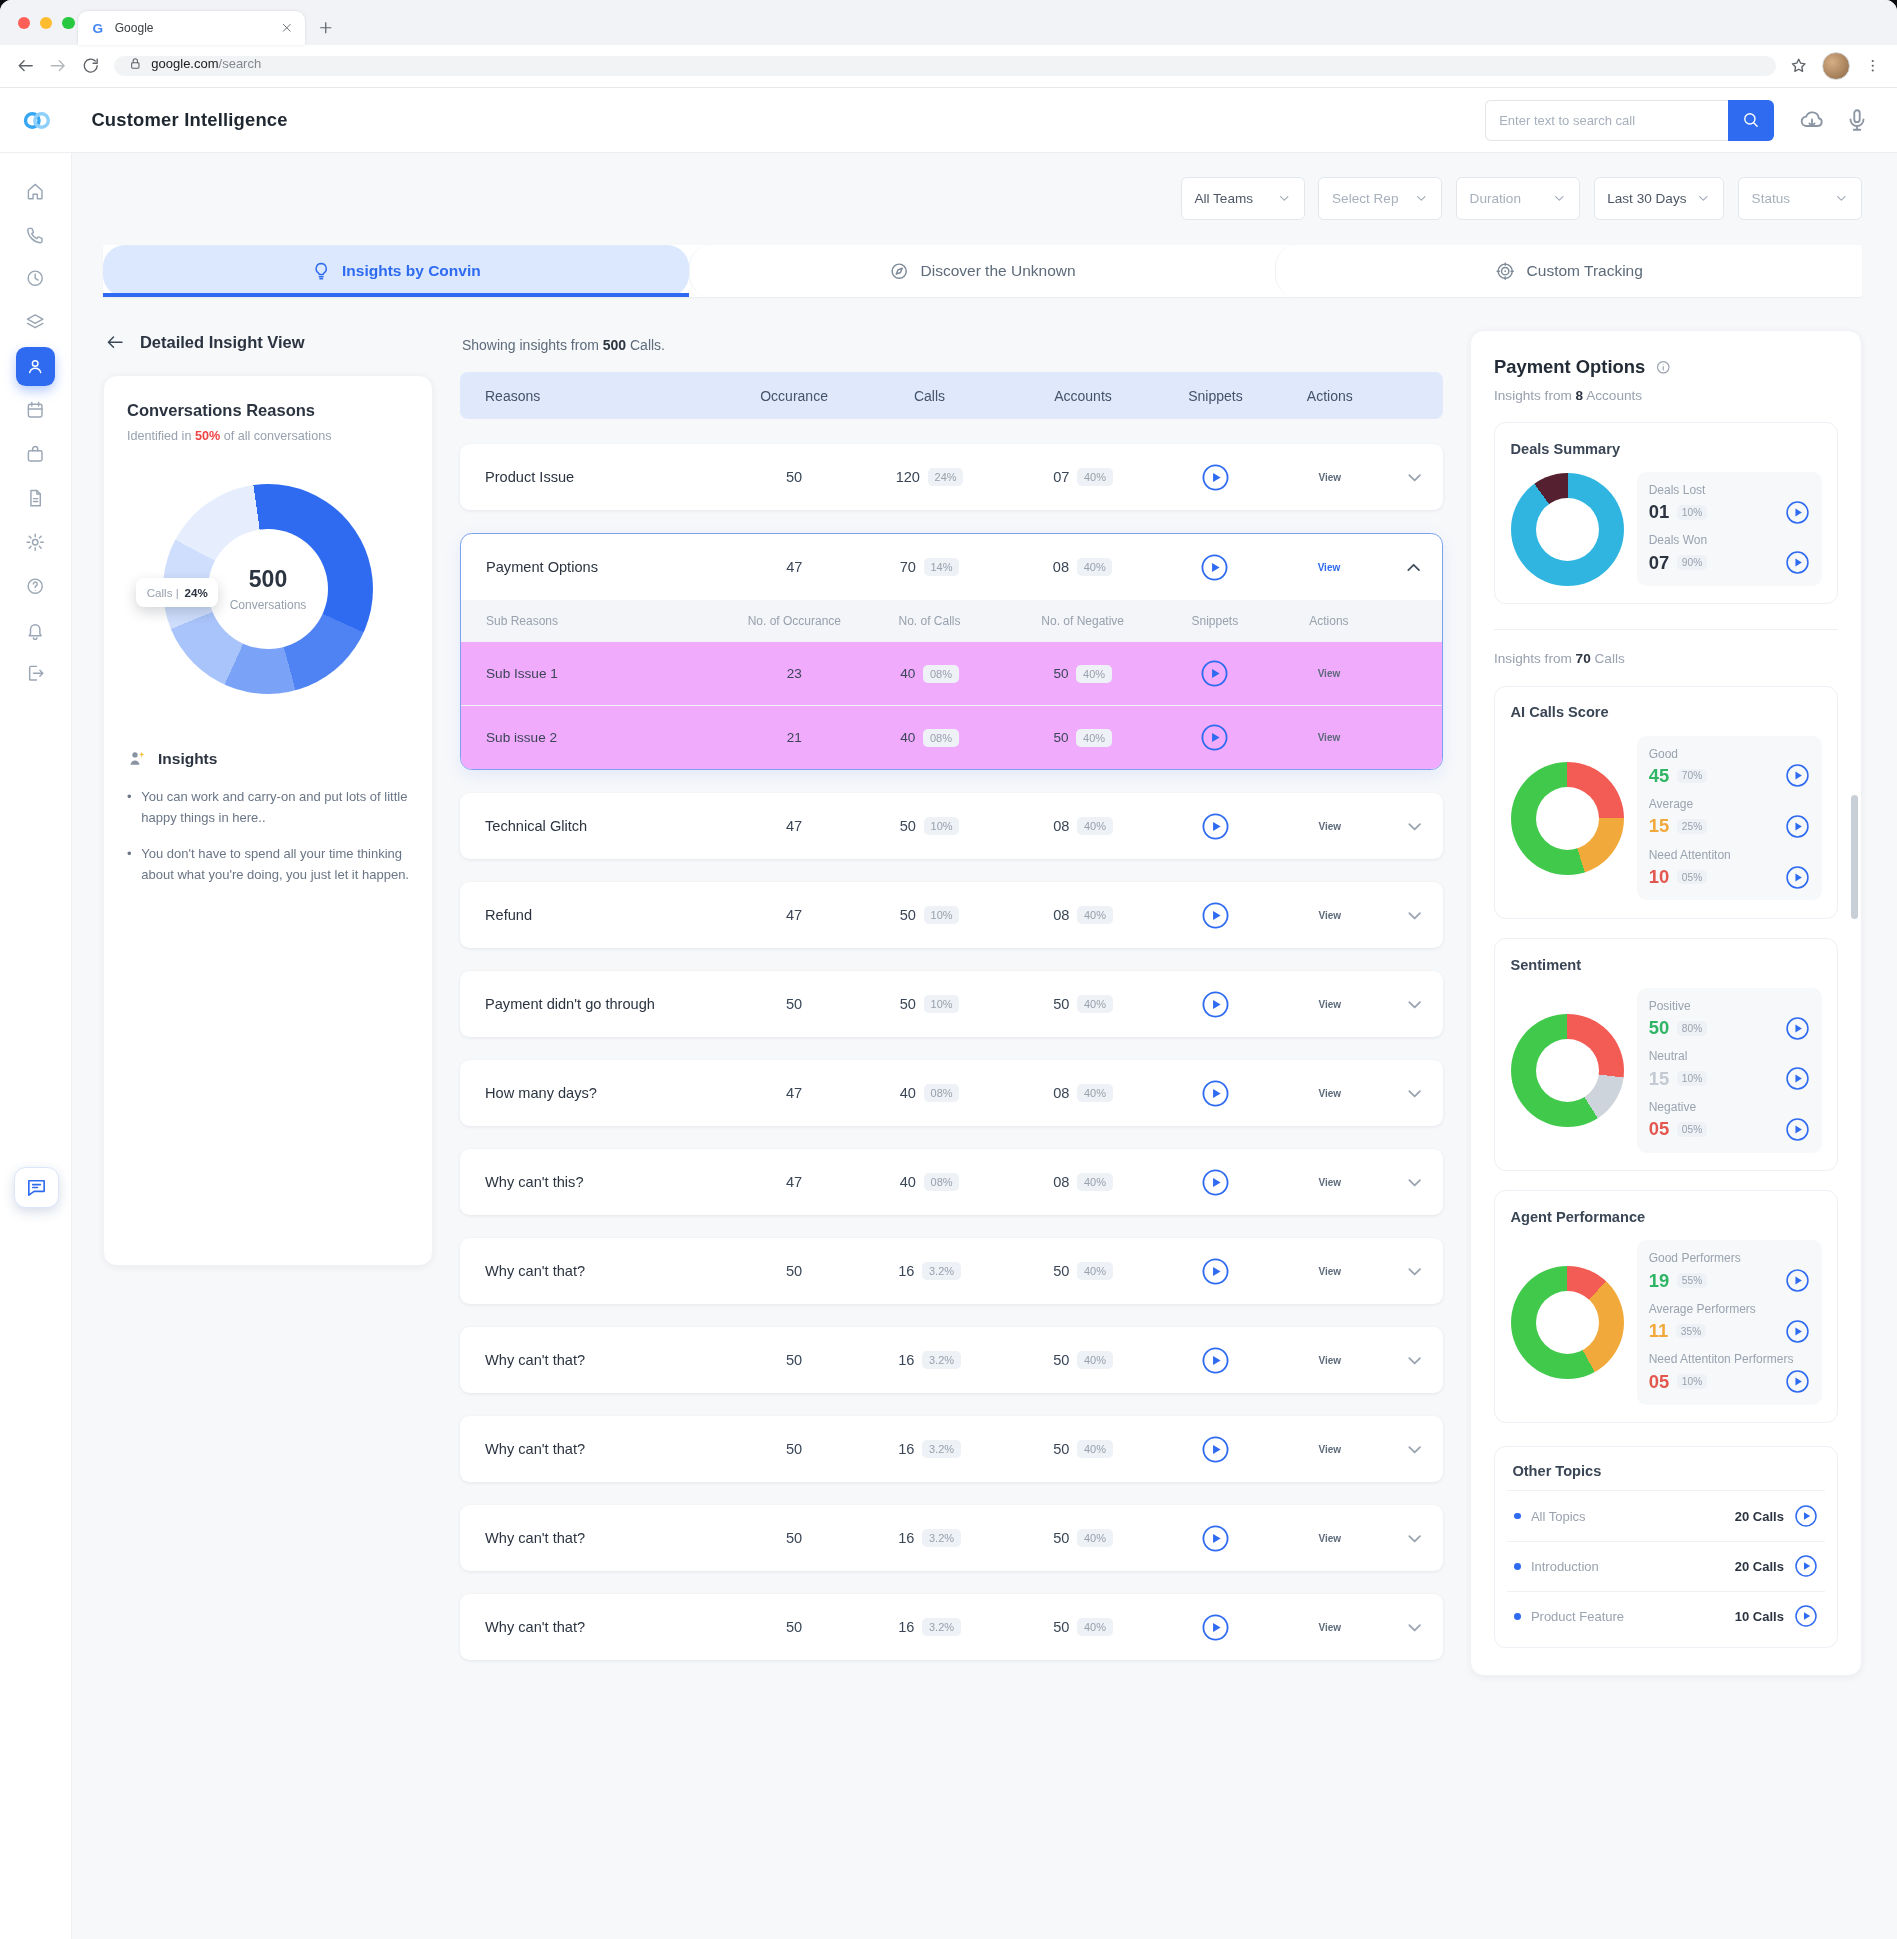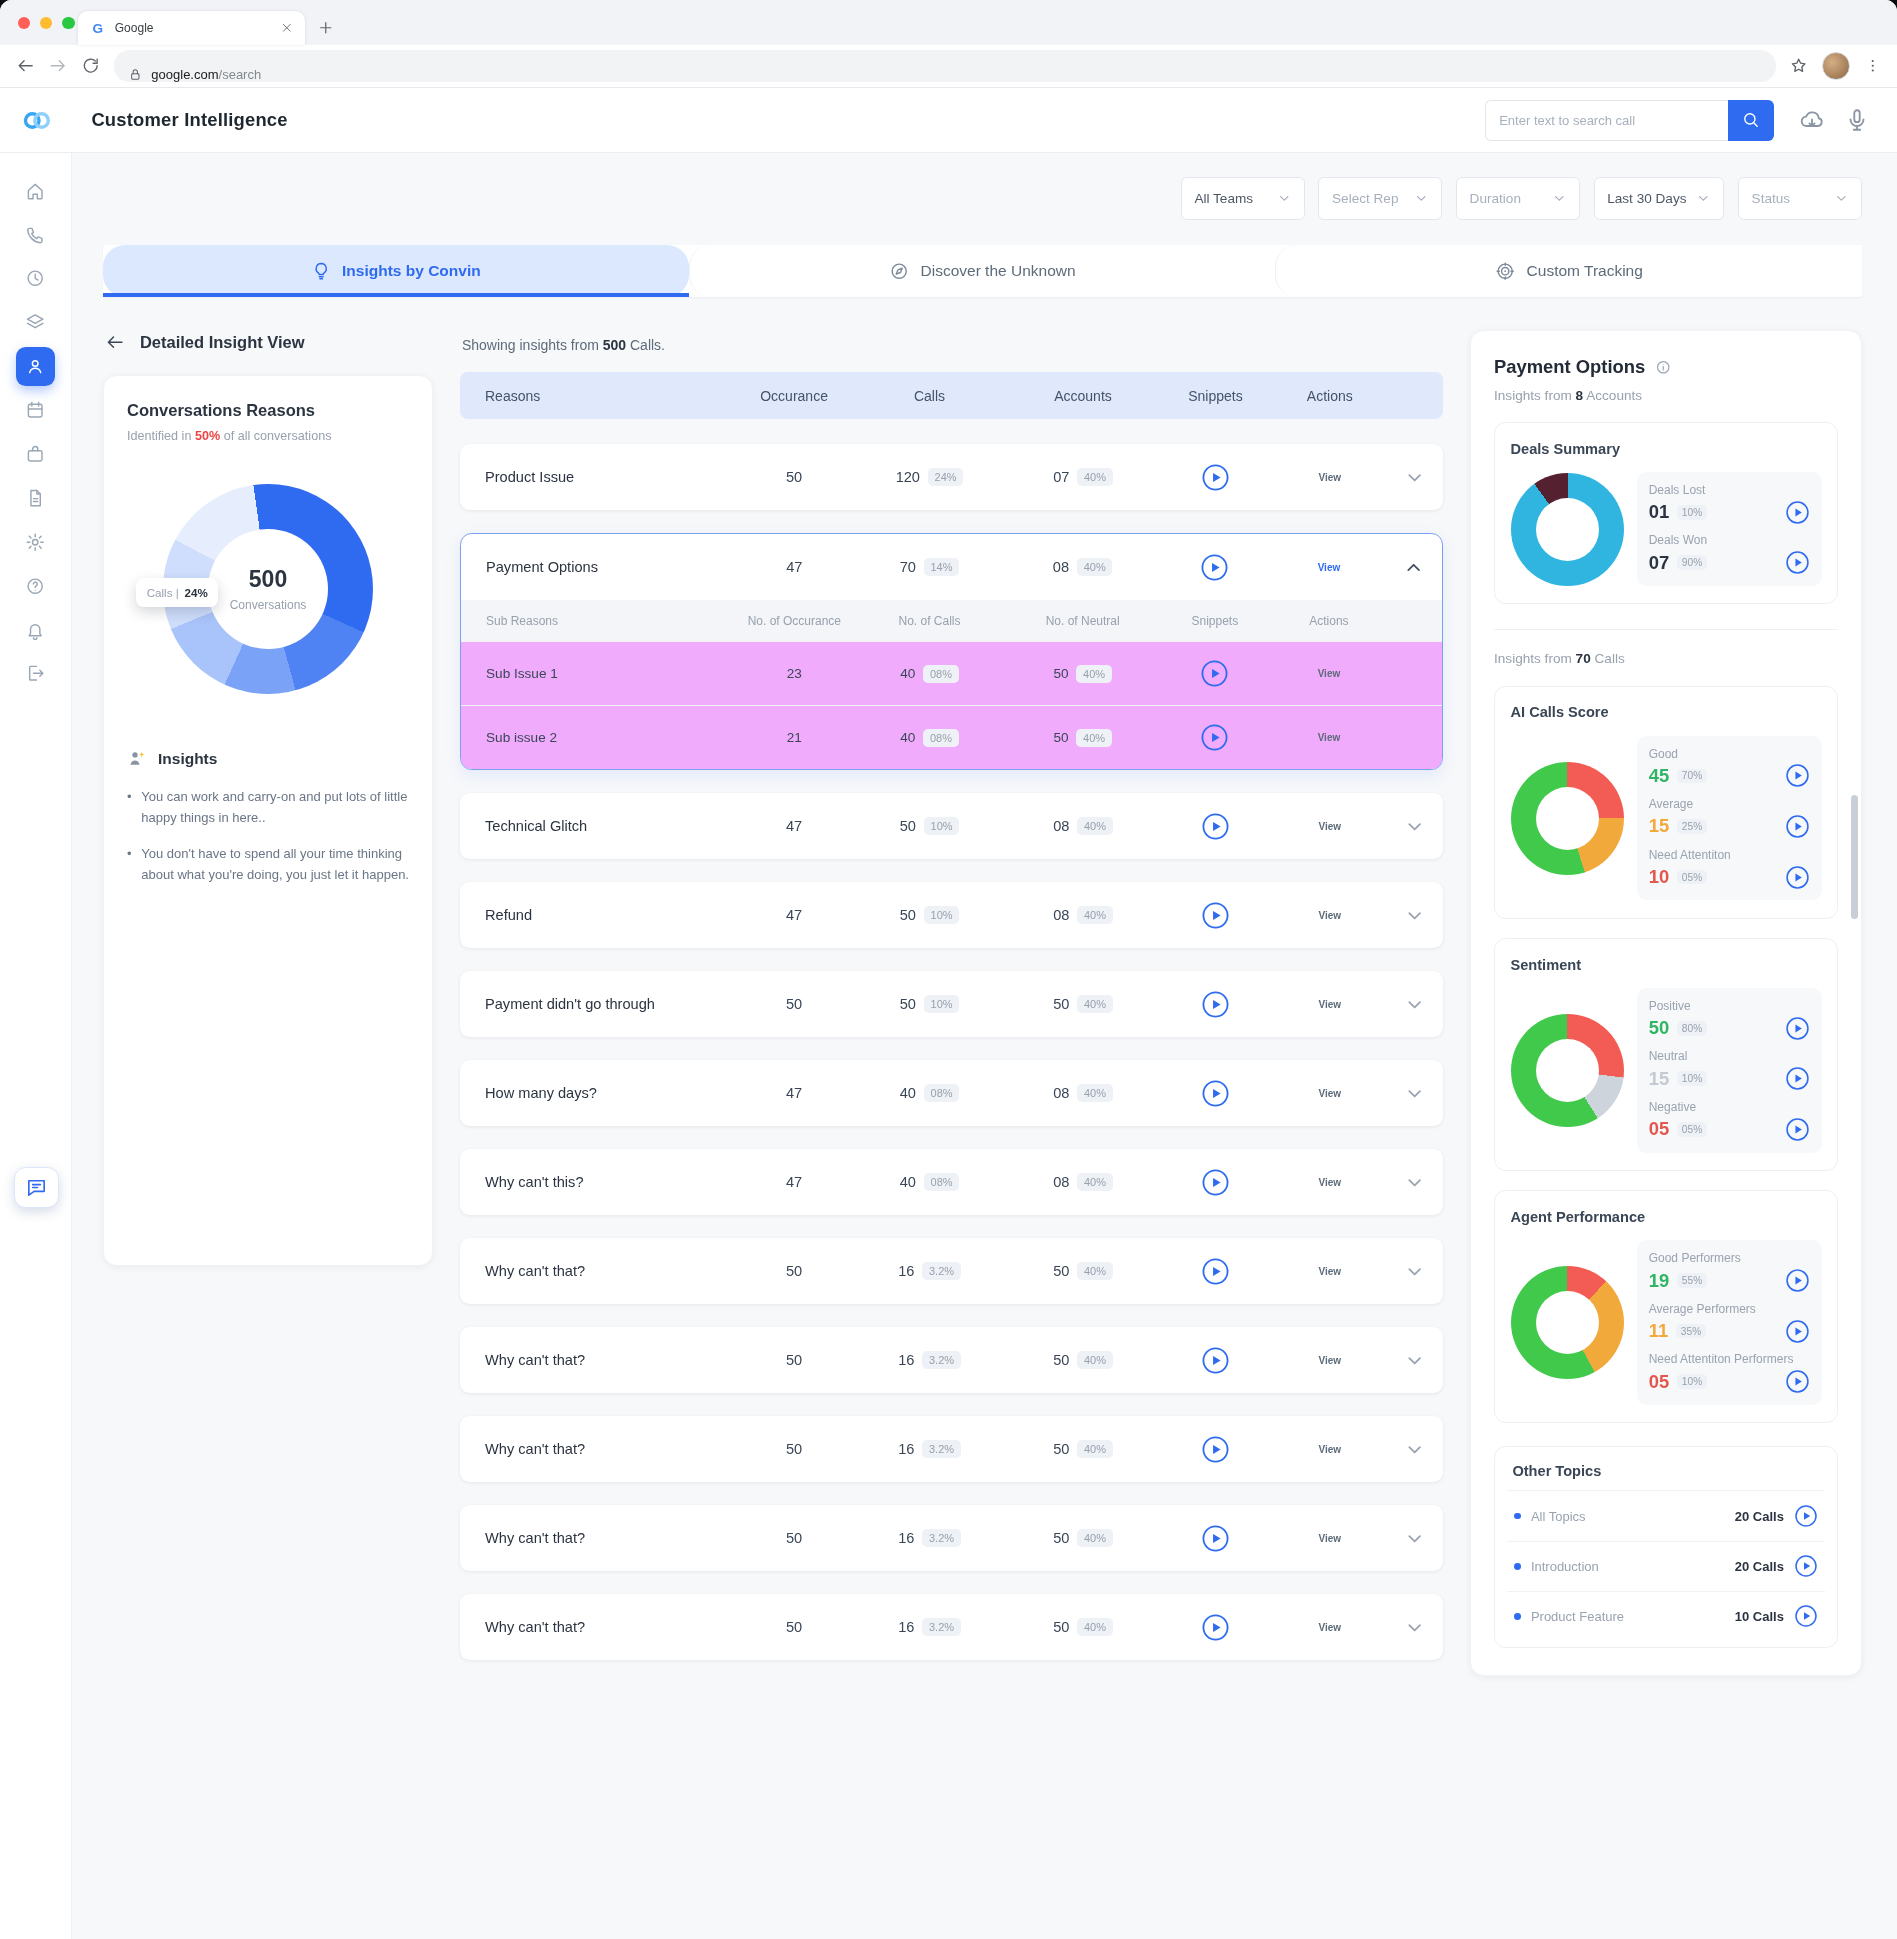--- a/index.html
+++ b/index.html
@@ -15,21 +15,21 @@
   .btab { margin-left:78px; width:227px; height:34px; background:#fff; border-radius:9.7px 9.7px 0 0; display:flex; align-items:center; gap:8.7px; padding:0 11.6px; box-shadow:0 0 2.9px rgba(0,0,0,.12); }
   .favicon { width:16.5px; height:16.5px; font-size:13.6px; font-weight:bold; color:#4285F4; display:flex; align-items:center; justify-content:center; }
   .btab-title { font-size:12px; color:#3c4043; flex:1; }
   .ic { display:inline-flex; align-items:center; justify-content:center; }
   .ic svg { width:100%; height:100%; stroke:currentColor; fill:none; stroke-width:1.7; stroke-linecap:round; stroke-linejoin:round; }
   .tab-close { width:13.6px; height:13.6px; color:#6b7075; cursor:pointer; }
   .newtab { width:17.5px; height:17.5px; color:#5f6368; margin:0 0 8.7px 11.6px; cursor:pointer; }
   .urlrow { height:43px; background:#fff; border-bottom:1px solid #e6e8eb; display:flex; align-items:center; padding:0 15.5px; gap:13.6px; flex:0 0 auto; }
   .nav-ic { width:19.4px; height:19.4px; color:#5f6368; cursor:pointer; }
   .nav-ic.dim { color:#b3b8bd; }
-  .urlpill { flex:1; height:32px; background:#f1f3f4; border-radius:15.5px; display:flex; align-items:flex-end; gap:8.7px; padding:0 13.6px; }
+  .urlpill { flex:1; height:20px; background:#f1f3f4; border-radius:15.5px; display:flex; align-items:flex-start; gap:8.7px; padding:0 13.6px; }
   .lock-ic { width:14.6px; height:14.6px; color:#5f6368; }
   .url-text { font-size:13px; }
   .url-host { color:#202124; }
   .url-path { color:#84898f; }
   .star-ic { width:19.4px; height:19.4px; color:#5f6368; cursor:pointer; }
   .avatar { width:28px; height:28px; border-radius:50%; background:radial-gradient(circle at 35% 35%, #d6ae84, #8a6743); border:1px solid #d6d9dd; cursor:pointer; }
   .kebab-ic { width:17.5px; height:17.5px; color:#5f6368; cursor:pointer; }
 
   
   .app-header { height:64px; background:#fff; display:flex; align-items:center; padding:0 27px 0 19.4px; box-shadow:0 1px 0 #eceef1; position:relative; z-index:5; flex:0 0 auto; }
@@ -562,21 +562,21 @@
                       <svg viewBox="0 0 24 24">
                         <path d="M6 9.2l6 6 6-6" fill="none" stroke="currentColor" stroke-width="2" stroke-linecap="round" stroke-linejoin="round"></path>
                       </svg>
                     </span>
                   </div>
                 </div>
                 <div class="subhead">
                   <div class="cell reason">Sub Reasons</div>
                   <div class="cell c">No. of Occurance</div>
                   <div class="cell c">No. of Calls</div>
-                  <div class="cell c">No. of Neutral</div>
+                  <div class="cell c">No. of Negative</div>
                   <div class="cell c">Snippets</div>
                   <div class="cell c">Actions</div>
                   <div class="cell c"></div>
                 </div>
                 <div class="subrow">
                   <div class="cell reason">Sub Issue 1</div>
                   <div class="cell c">23</div>
                   <div class="cell c">
                     <span>40</span>
                     <span class="badge">08%</span>

